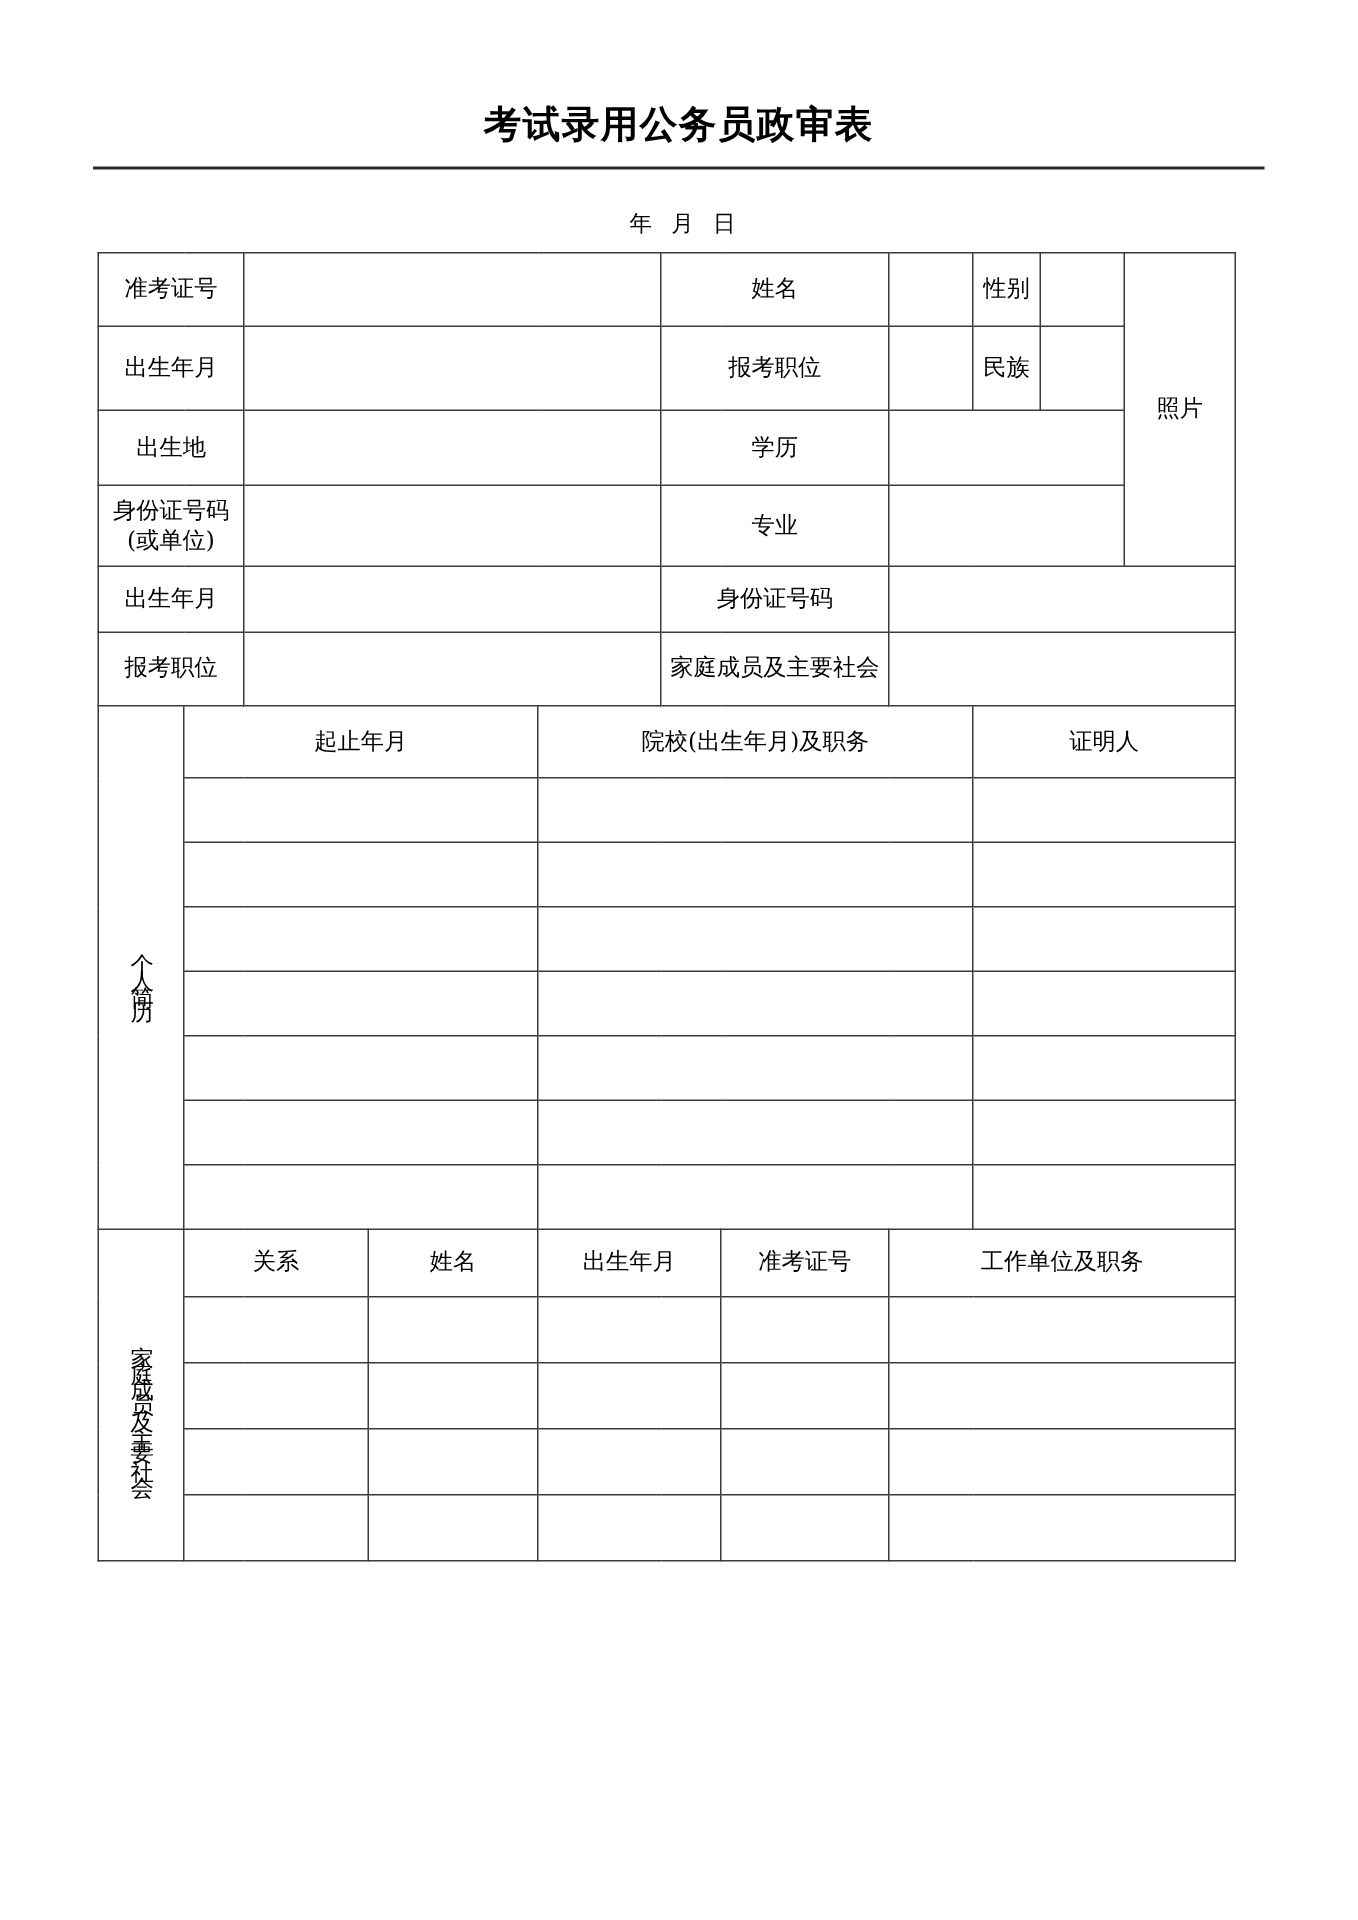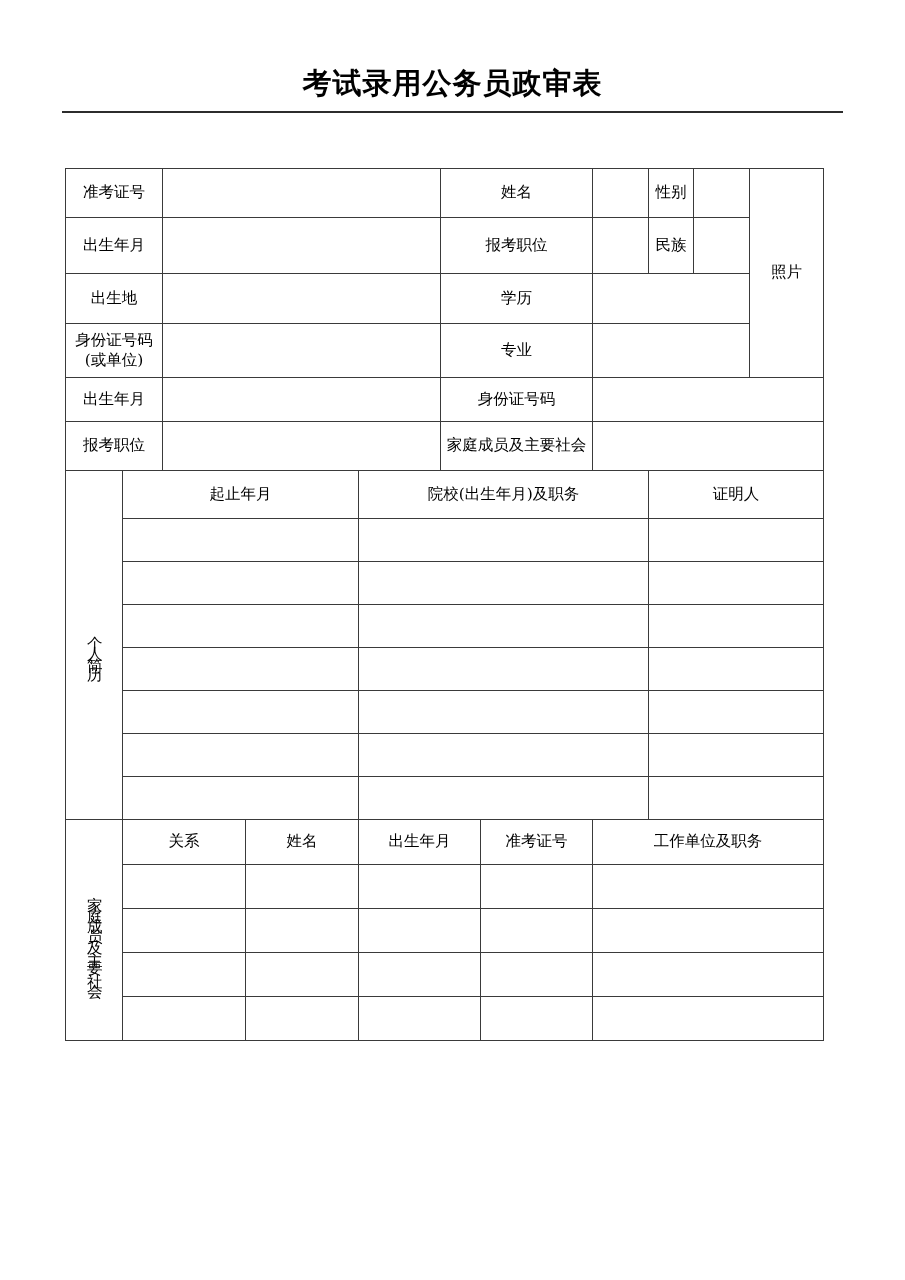--- a/index.html
+++ b/index.html
@@ -27,21 +27,21 @@
   
   .title-wrap {
     position: absolute;
     left: 62px;
     top: 62px;
     width: 781px;
     text-align: center;
   }
   .doc-title {
     font-family: "DejaVu Sans", "Liberation Sans", sans-serif;
-    font-size: 29px;
+    font-size: 25px;
     font-weight: bold;
     letter-spacing: 1px;
     line-height: 42px;
     white-space: nowrap;
   }
   .title-rule {
     position: absolute;
     left: 62px;
     top: 111px;
     width: 781px;
@@ -117,20 +117,21 @@
 </head>
 <body>
 
 <div class="page">
 
   <div class="title-wrap">
     <div class="doc-title">考试录用公务员政审表</div>
   </div>
   <div class="title-rule"></div>
 
+  <div class="date-line">年 月 日</div>
 
   <table class="form-table">
     <colgroup>
       <col style="width:57px">
       <col style="width:40px">
       <col style="width:83px">
       <col style="width:113px">
       <col style="width:82px">
       <col style="width:40px">
       <col style="width:112px">

